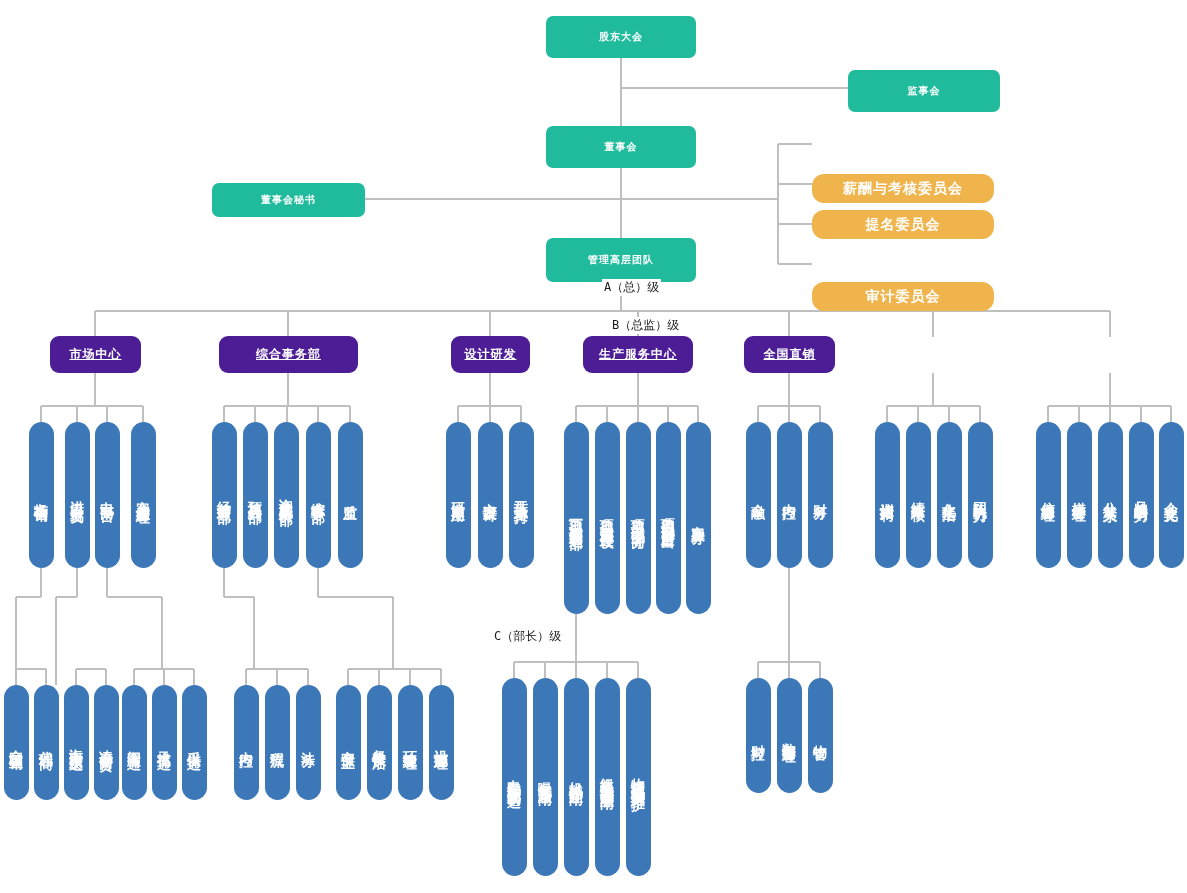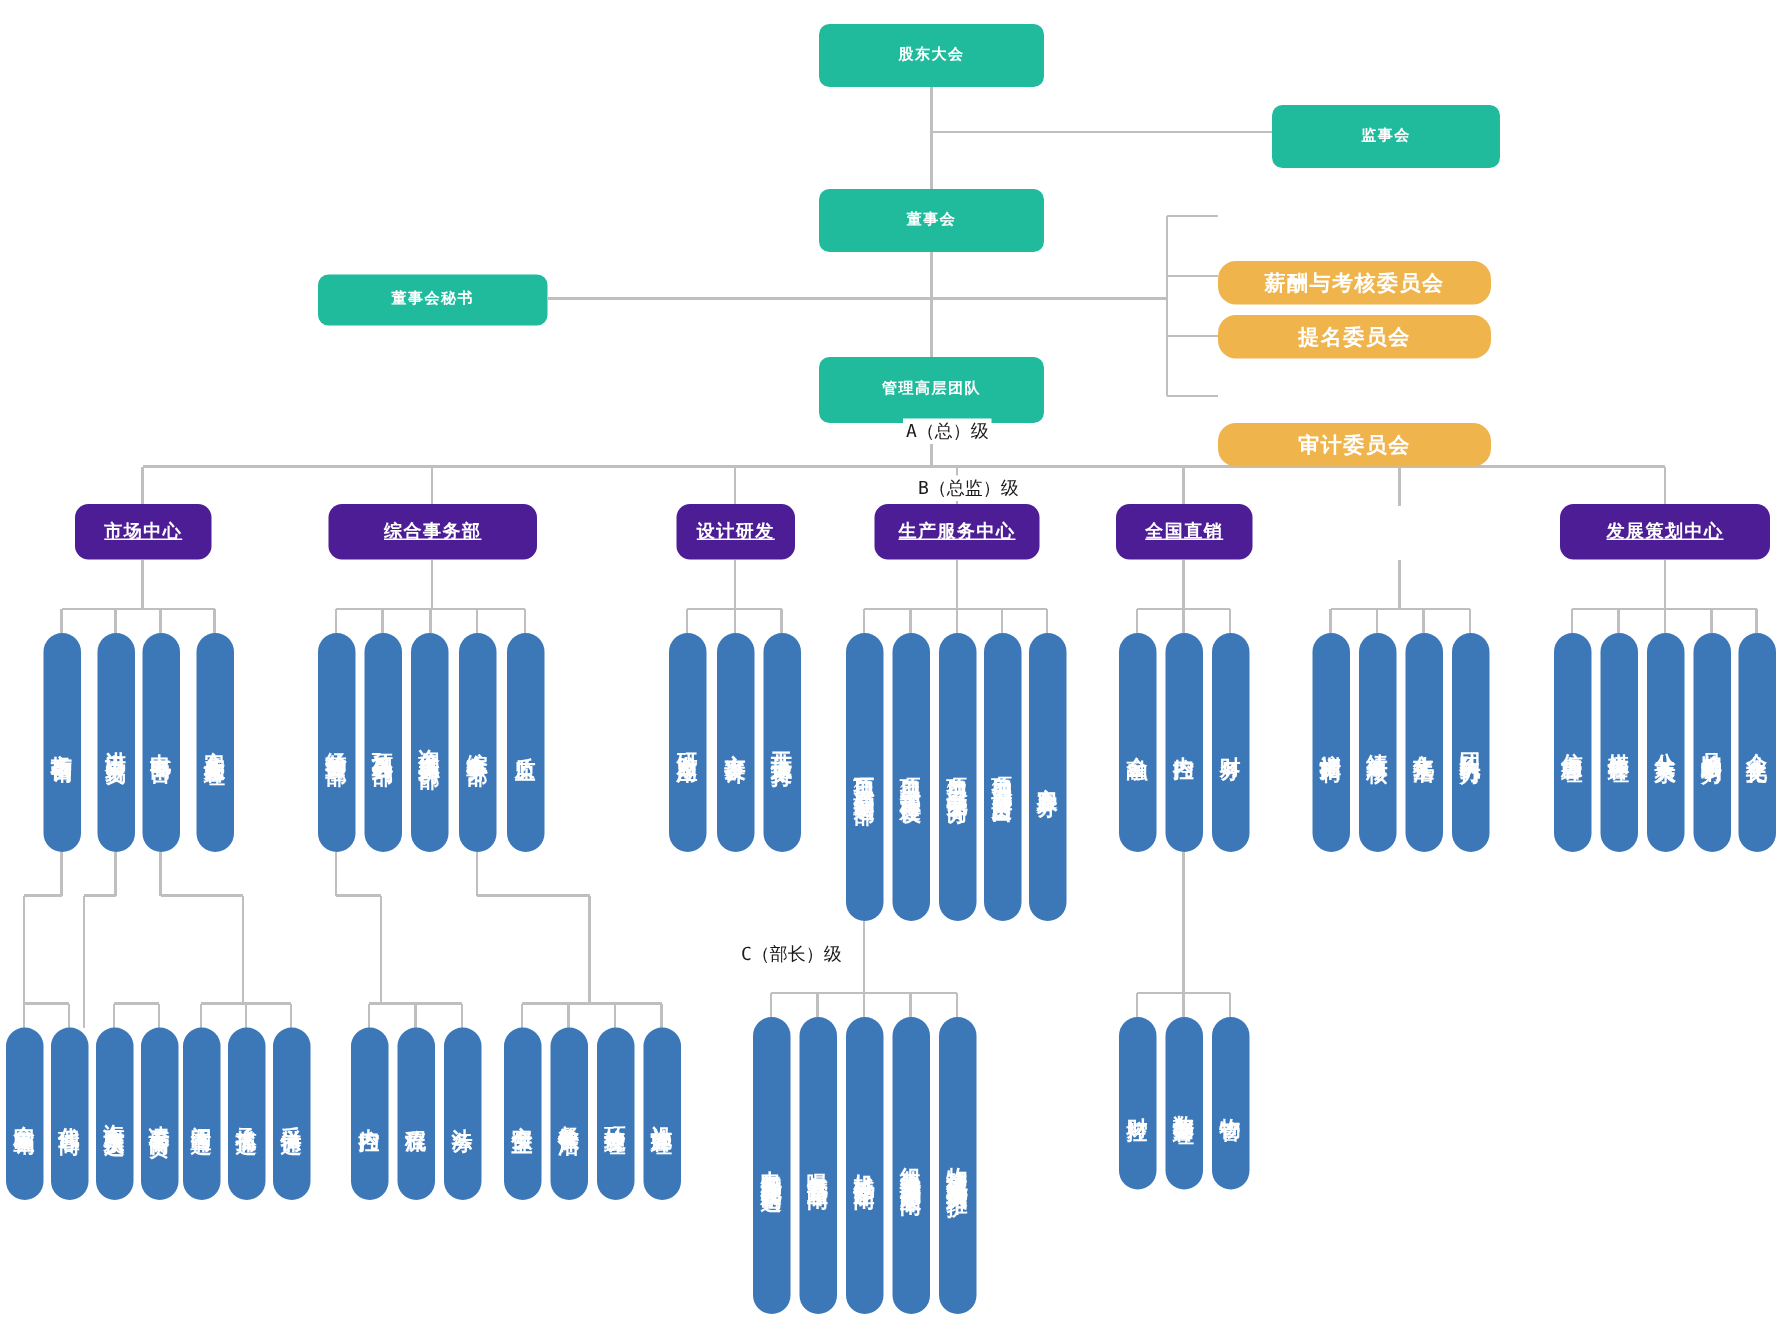--- a/index.html
+++ b/index.html
@@ -204,21 +204,20 @@
 
   <div class="node n-orange" style="left:812px;top:174px;width:182px;height:29px;">薪酬与考核委员会</div>
   <div class="node n-orange" style="left:812px;top:210px;width:182px;height:29px;">提名委员会</div>
   <div class="node n-orange" style="left:812px;top:250px;width:182px;height:29px;margin-top:32px;">审计委员会</div>
 
   <div class="node n-dteal" style="left:50px;top:336px;width:91px;height:37px;">市场中心</div>
   <div class="node n-dteal" style="left:219px;top:336px;width:139px;height:37px;">综合事务部</div>
   <div class="node n-dteal" style="left:451px;top:336px;width:79px;height:37px;">设计研发</div>
   <div class="node n-dteal" style="left:583px;top:336px;width:110px;height:37px;">生产服务中心</div>
   <div class="node n-dteal" style="left:744px;top:336px;width:91px;height:37px;">全国直销</div>
-  <div class="node n-dteal" style="left:1040px;top:336px;width:140px;height:37px;">发展策划中心</div>
 
   <div class="node n-blue" style="left:29px;top:422px;width:25px;height:146px;">市场营销</div>
   <div class="node n-blue" style="left:65px;top:422px;width:25px;height:146px;">进出口贸易</div>
   <div class="node n-blue" style="left:95px;top:422px;width:25px;height:146px;">电商平台</div>
   <div class="node n-blue" style="left:131px;top:422px;width:25px;height:146px;">客户关系管理</div>
 
   <div class="node n-blue" style="left:4px;top:685px;width:25px;height:115px;">全国直销</div>
   <div class="node n-blue" style="left:34px;top:685px;width:25px;height:115px;">代理商</div>
   <div class="node n-blue" style="left:64px;top:685px;width:25px;height:115px;">海南东英达</div>
   <div class="node n-blue" style="left:94px;top:685px;width:25px;height:115px;">凌泰商贸</div>

